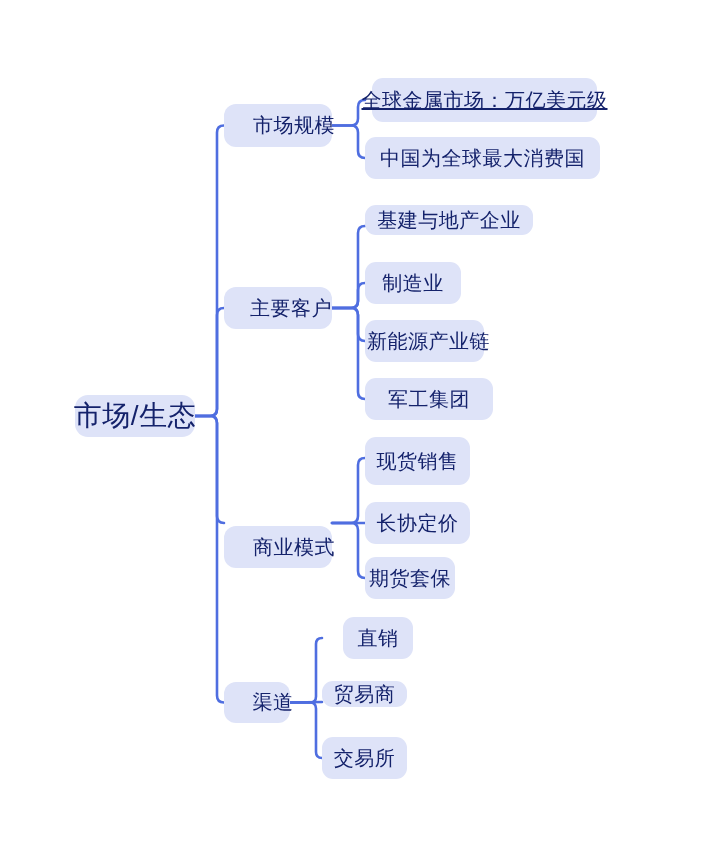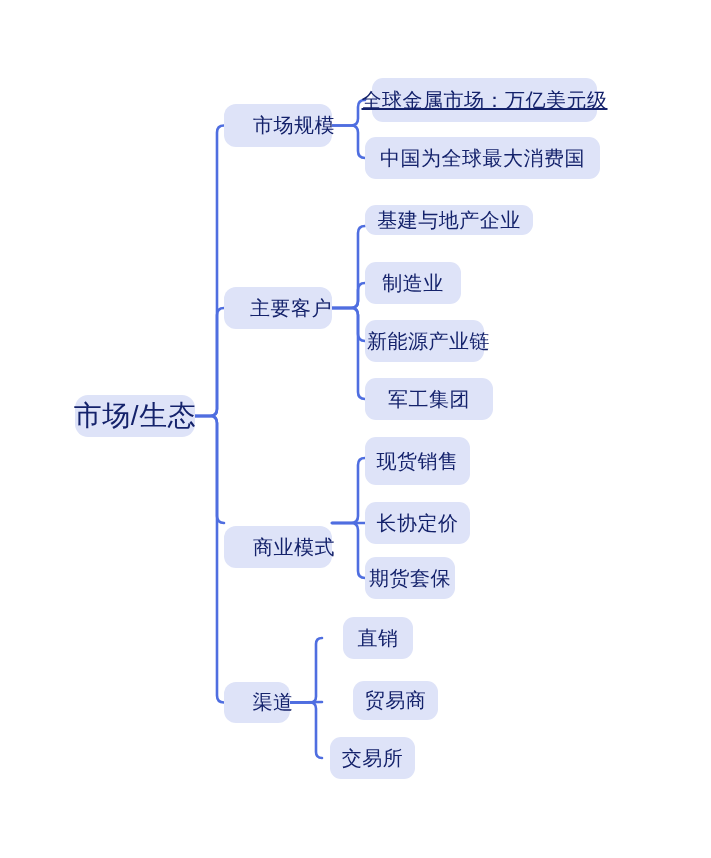--- a/index.html
+++ b/index.html
@@ -120,20 +120,20 @@
       </div>
       <div class="node level3" style="left: 365px; top: 557px; width: 90px; height: 42px;">
         <span>期货套保</span>
       </div>
       <div class="node level2" style="left: 224px; top: 682px; width: 66px; height: 41px;">
         <span>渠道</span>
       </div>
       <div class="node level3" style="left: 322px; top: 617px; width: 70px; height: 42px; margin-left: 21px;">
         <span>直销</span>
       </div>
-      <div class="node level3" style="left: 322px; top: 681px; width: 85px; height: 39px; margin-left: 31px;">
+      <div class="node level3" style="left: 322px; top: 681px; width: 85px; height: 26px;">
         <span>贸易商</span>
       </div>
-      <div class="node level3" style="left: 322px; top: 737px; width: 85px; height: 42px; margin-left: 8px;">
+      <div class="node level3" style="left: 322px; top: 737px; width: 85px; height: 42px;">
         <span>交易所</span>
       </div>
     </div>
 </div>
 
 </body></html>

